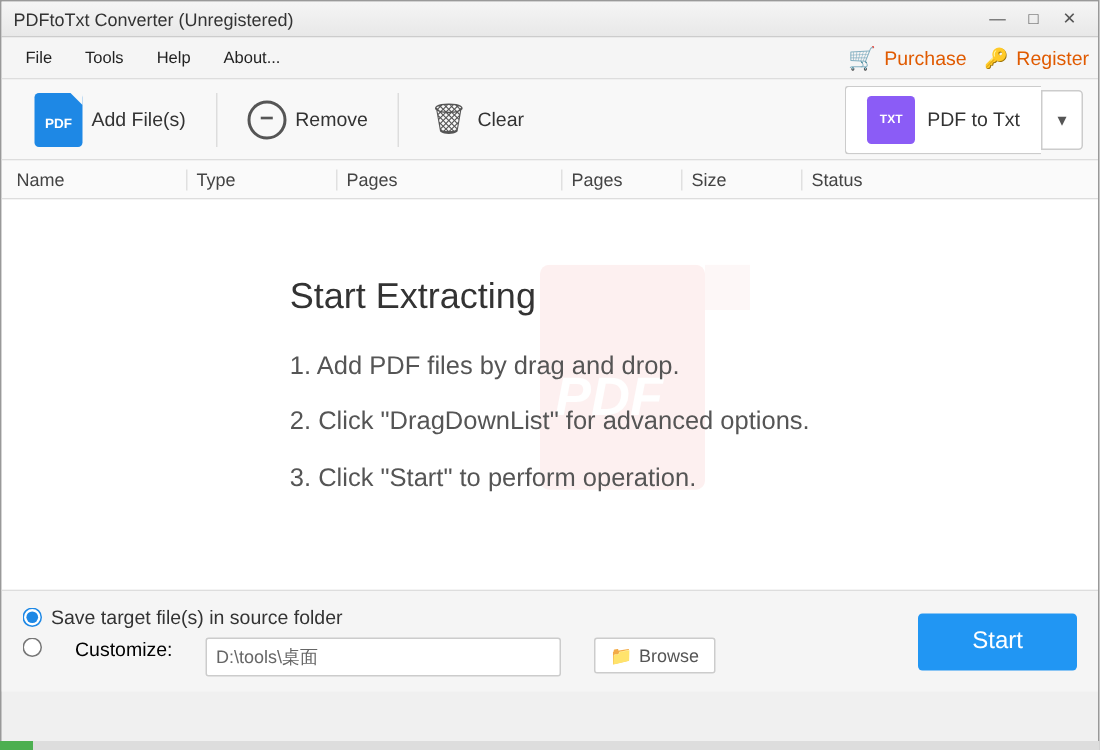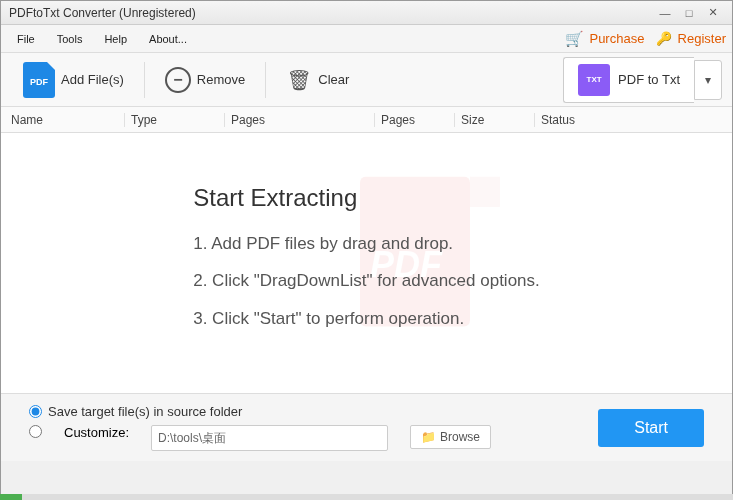--- a/index.html
+++ b/index.html
@@ -268,21 +268,21 @@
       font-size: 17px;
       color: #555;
       margin-bottom: 10px;
       line-height: 1.6;
     }
 
     
     #bottom-section {
       background: #f5f5f5;
       border-top: 1px solid #ddd;
-      padding: 10px 28px;
+      padding: 10px 14px;
       display: flex;
       align-items: center;
       justify-content: space-between;
     }
     #bottom-left {
       display: flex;
       flex-direction: column;
       gap: 6px;
     }
     .radio-row {

